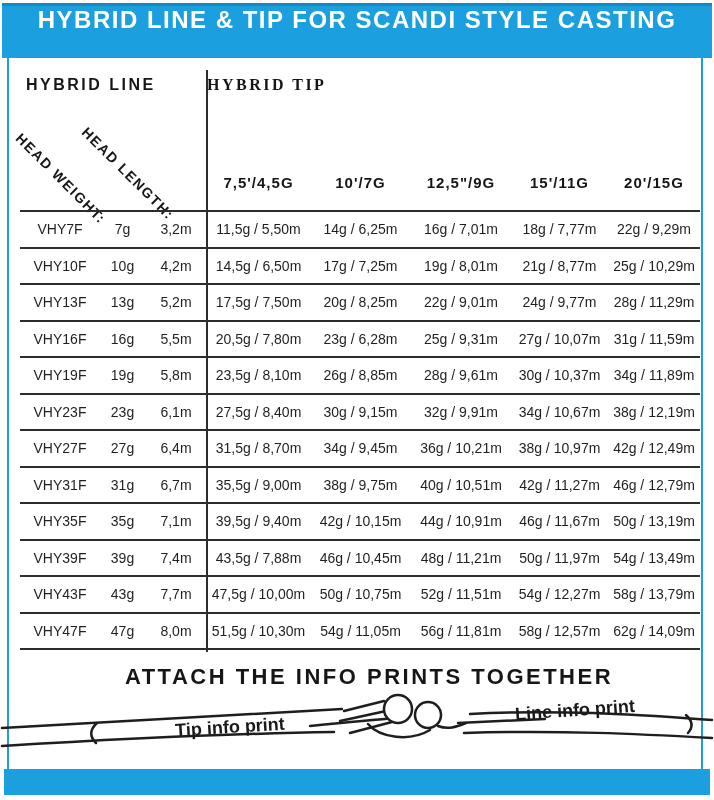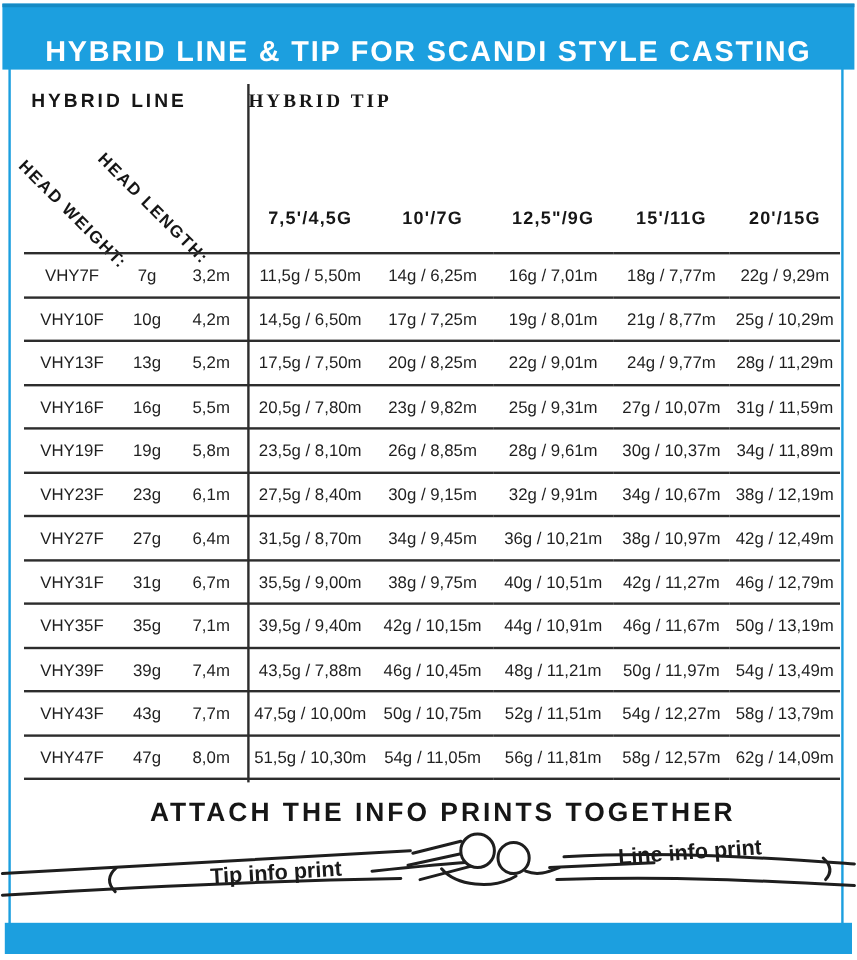--- a/index.html
+++ b/index.html
@@ -5,21 +5,21 @@
   html,body{margin:0;padding:0;}
   body{
     width:714px;height:800px;position:relative;overflow:hidden;
     background:#ffffff;
     font-family:"Liberation Sans", sans-serif;
     color:#1d1d1d;
   }
   .banner{
     position:absolute;top:3px;left:2px;right:2px;height:52px;
     background:#1c9fdf;border-top:3px solid #158ac4;
-    display:flex;align-items:flex-end;justify-content:center;
+    display:flex;align-items:flex-start;justify-content:center;
   }
   .banner-title{
     color:#ffffff;font-weight:bold;font-size:24px;letter-spacing:1.5px;
     white-space:nowrap;
   }
   .side-border{position:absolute;top:55px;bottom:8px;width:2px;background:#1c9fdf;}
   .side-border.left{left:7px;}
   .side-border.right{left:701px;}
   .section-header{
     position:absolute;top:76px;font-weight:bold;font-size:16px;
@@ -111,21 +111,21 @@
     <div class="dcell">5,2m</div>
     <div class="dcell">17,5g / 7,50m</div>
     <div class="dcell">20g / 8,25m</div>
     <div class="dcell">22g / 9,01m</div>
     <div class="dcell">24g / 9,77m</div>
     <div class="dcell">28g / 11,29m</div>
     <div class="dcell">VHY16F</div>
     <div class="dcell">16g</div>
     <div class="dcell">5,5m</div>
     <div class="dcell">20,5g / 7,80m</div>
-    <div class="dcell">23g / 9,82m</div>
+    <div class="dcell">23g / 6,28m</div>
     <div class="dcell">25g / 9,31m</div>
     <div class="dcell">27g / 10,07m</div>
     <div class="dcell">31g / 11,59m</div>
     <div class="dcell">VHY19F</div>
     <div class="dcell">19g</div>
     <div class="dcell">5,8m</div>
     <div class="dcell">23,5g / 8,10m</div>
     <div class="dcell">26g / 8,85m</div>
     <div class="dcell">28g / 9,61m</div>
     <div class="dcell">30g / 10,37m</div>

